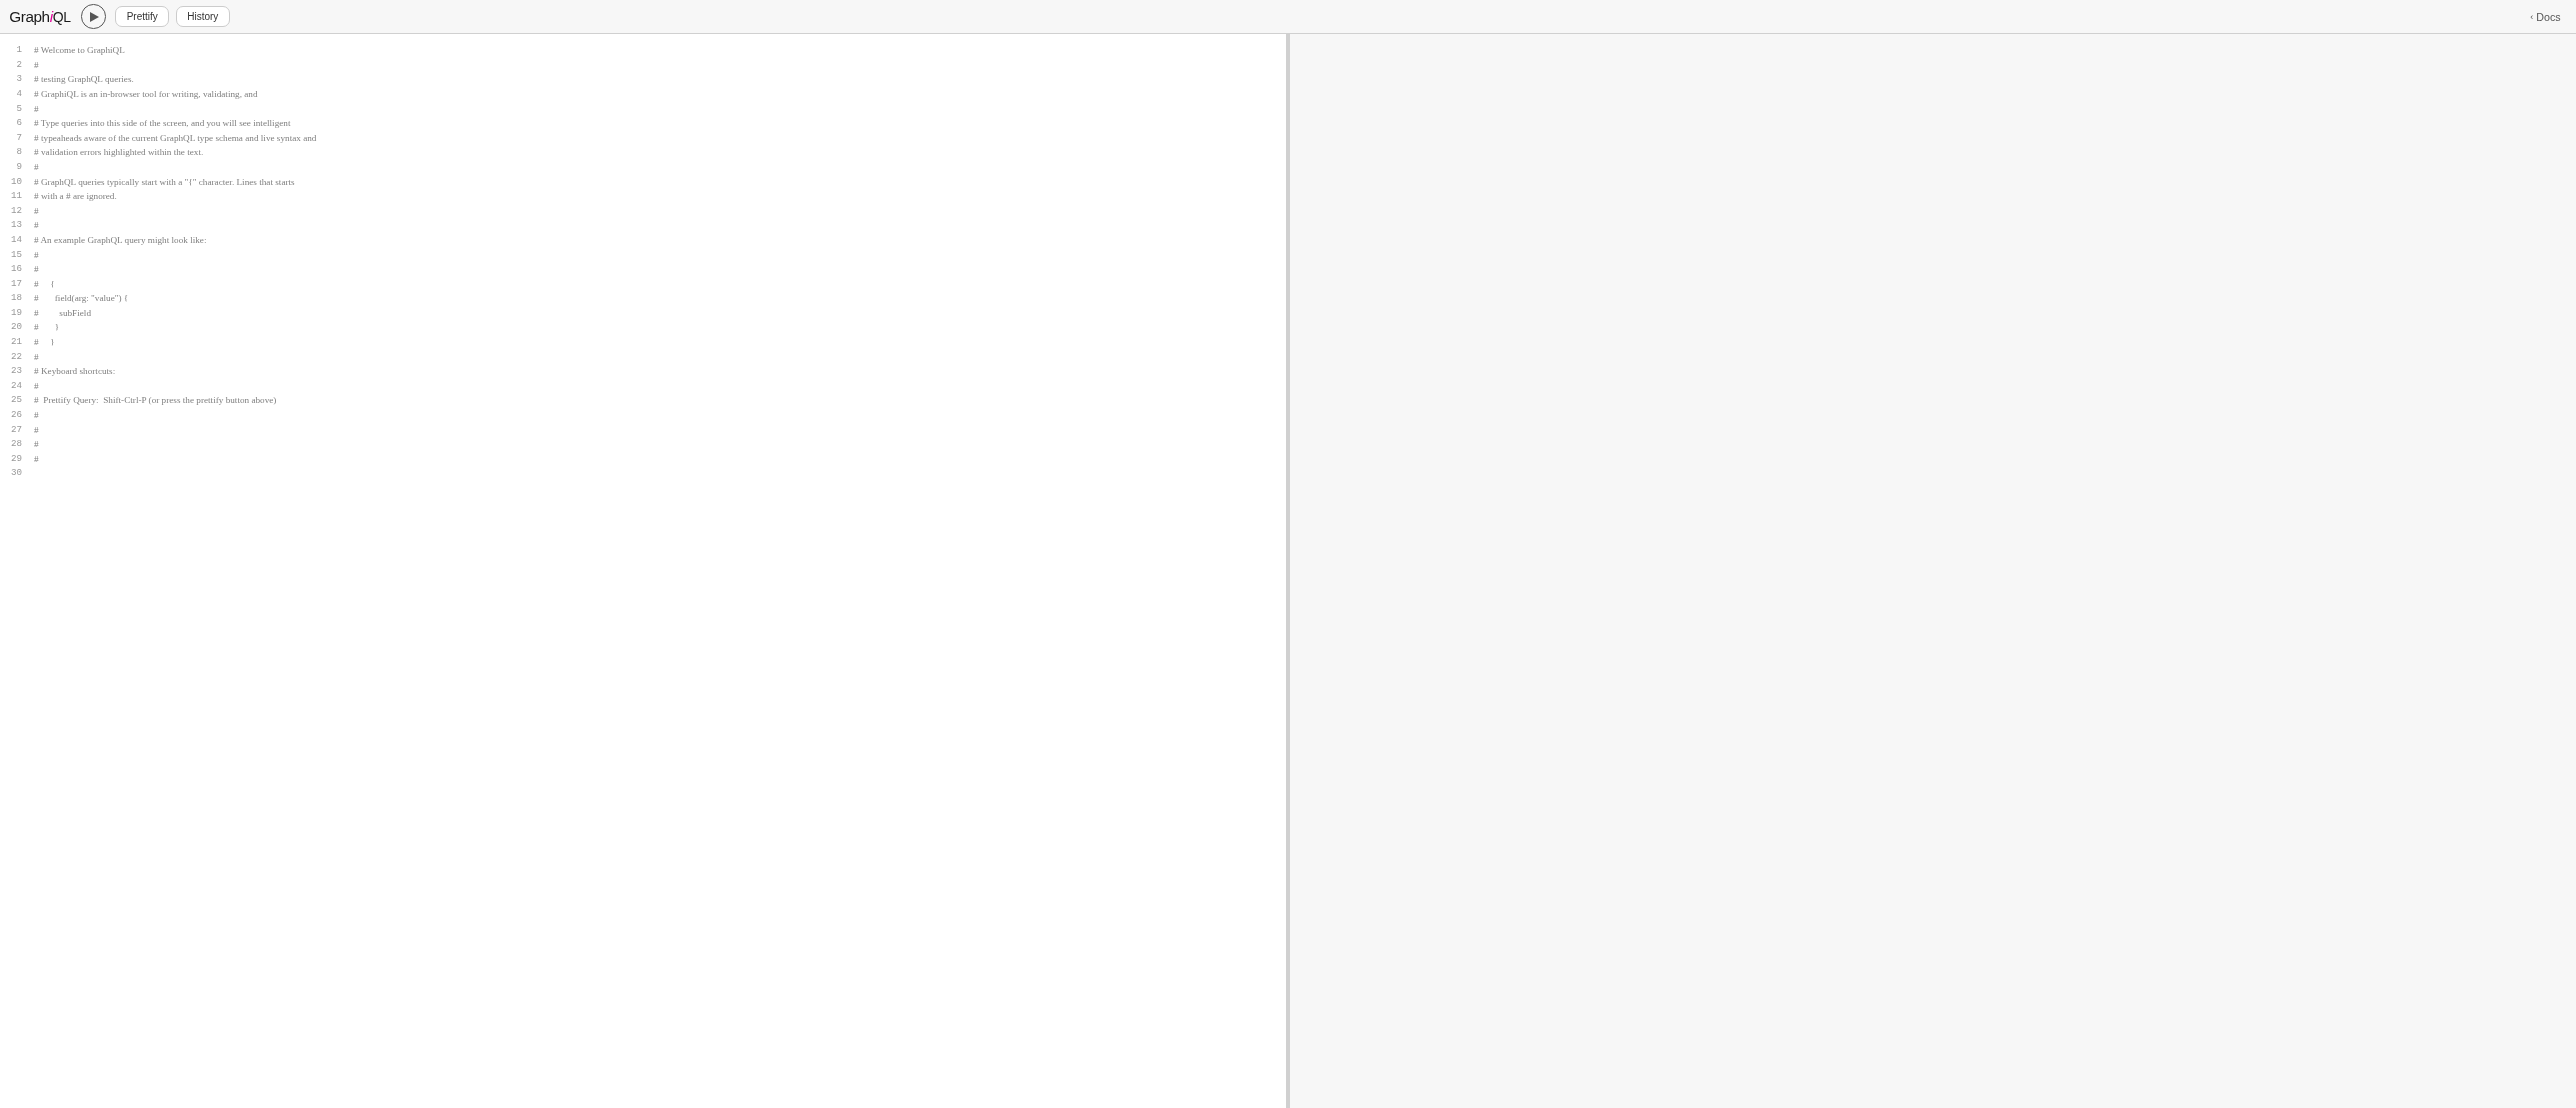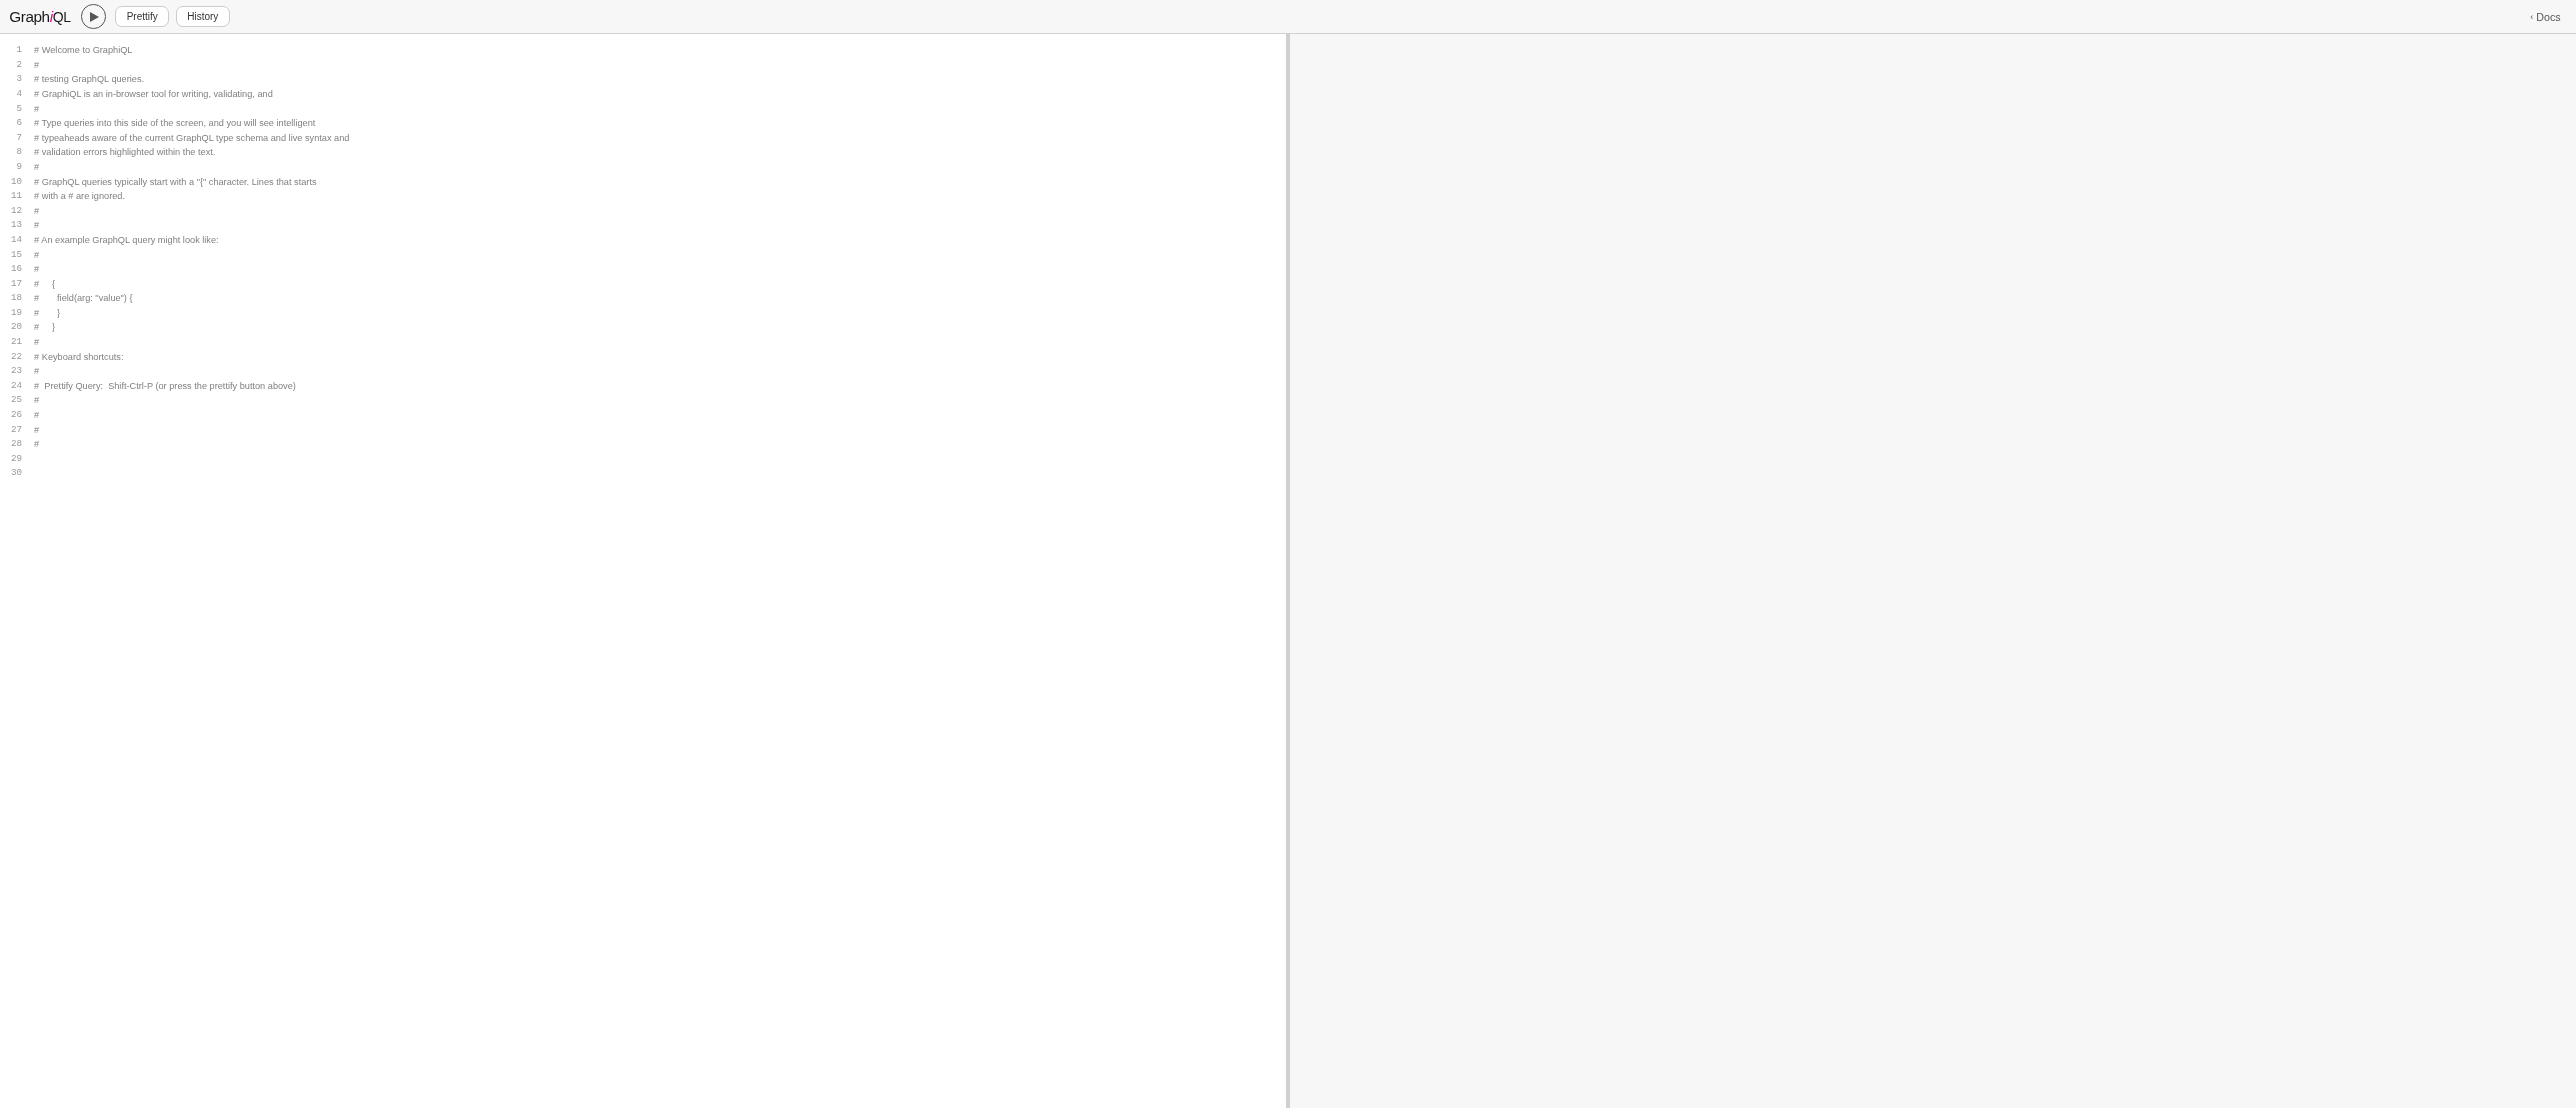--- a/index.html
+++ b/index.html
@@ -127,21 +127,21 @@
     }
 
     #editor-content {
       flex: 1;
       padding: 9.2px 6.1px;
       overflow-y: auto;
       overflow-x: auto;
     }
 
     .code-line {
-      font-family: Liberation Sans, sans-serif;
+      font-family: Liberation Serif, serif;
       font-size: 9.2px;
       color: #808080;
       line-height: 14.6px;
       white-space: pre;
     }
 
     
     #results-panel {
       flex: 1;
       background: #f7f7f7;
@@ -226,20 +226,21 @@
         <div class="code-line">#</div>
         <div class="code-line"># GraphQL queries typically start with a "{" character. Lines that starts</div>
         <div class="code-line"># with a # are ignored.</div>
         <div class="code-line">#</div>
         <div class="code-line">#</div>
         <div class="code-line"># An example GraphQL query might look like:</div>
         <div class="code-line">#</div>
         <div class="code-line">#</div>
         <div class="code-line">#     {</div>
         <div class="code-line">#       field(arg: "value") {</div>
+        <div class="code-line">#         subField</div>
         <div class="code-line">#       }</div>
         <div class="code-line">#     }</div>
         <div class="code-line">#</div>
         <div class="code-line"># Keyboard shortcuts:</div>
         <div class="code-line">#</div>
         <div class="code-line">#  Prettify Query:  Shift-Ctrl-P (or press the prettify button above)</div>
         <div class="code-line">#</div>
         <div class="code-line">#</div>
         <div class="code-line">#</div>
         <div class="code-line">#</div>

